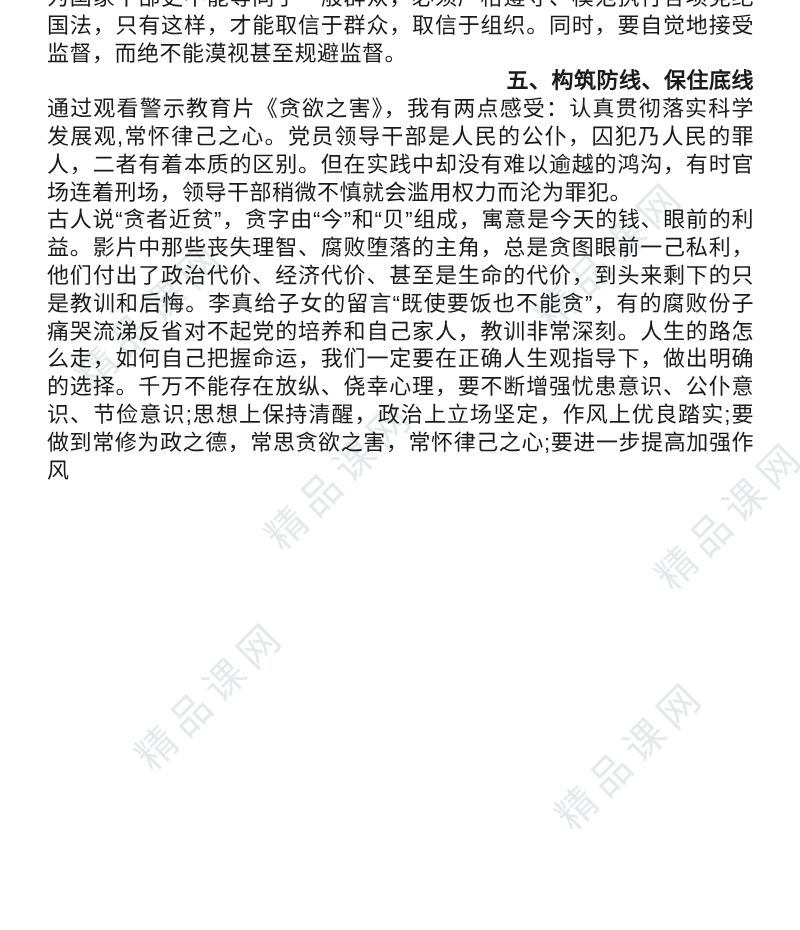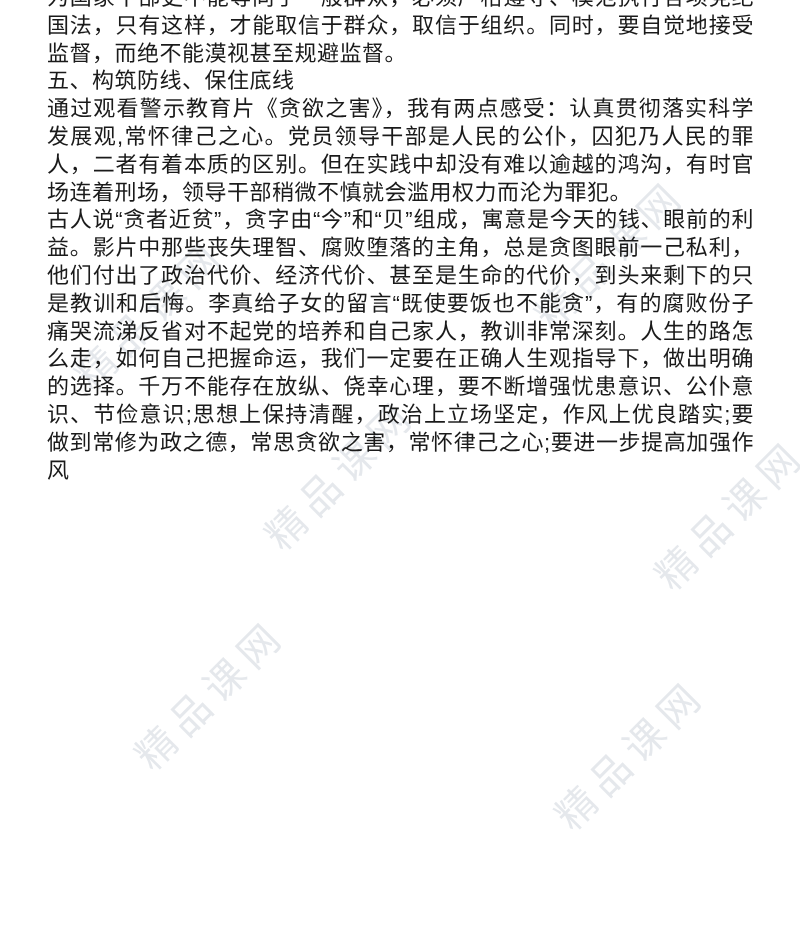--- a/index.html
+++ b/index.html
@@ -27,22 +27,22 @@
   }
   .doc-body p.paragraph {
     margin: 0;
     text-align: justify;
     text-justify: inter-ideograph;
   }
   .doc-body h2.heading {
     margin: 0;
     font-size: 22px;
     line-height: 27.8px;
-    font-weight: 400;
-    text-align: left;
+    font-weight: 700;
+    text-align: right;
   }
   .watermark-layer {
     position: absolute;
     left: 0; top: 0; width: 800px; height: 930px;
     z-index: 1;
     pointer-events: none;
   }
   .watermark {
     position: absolute;
     transform: rotate(-45deg);

